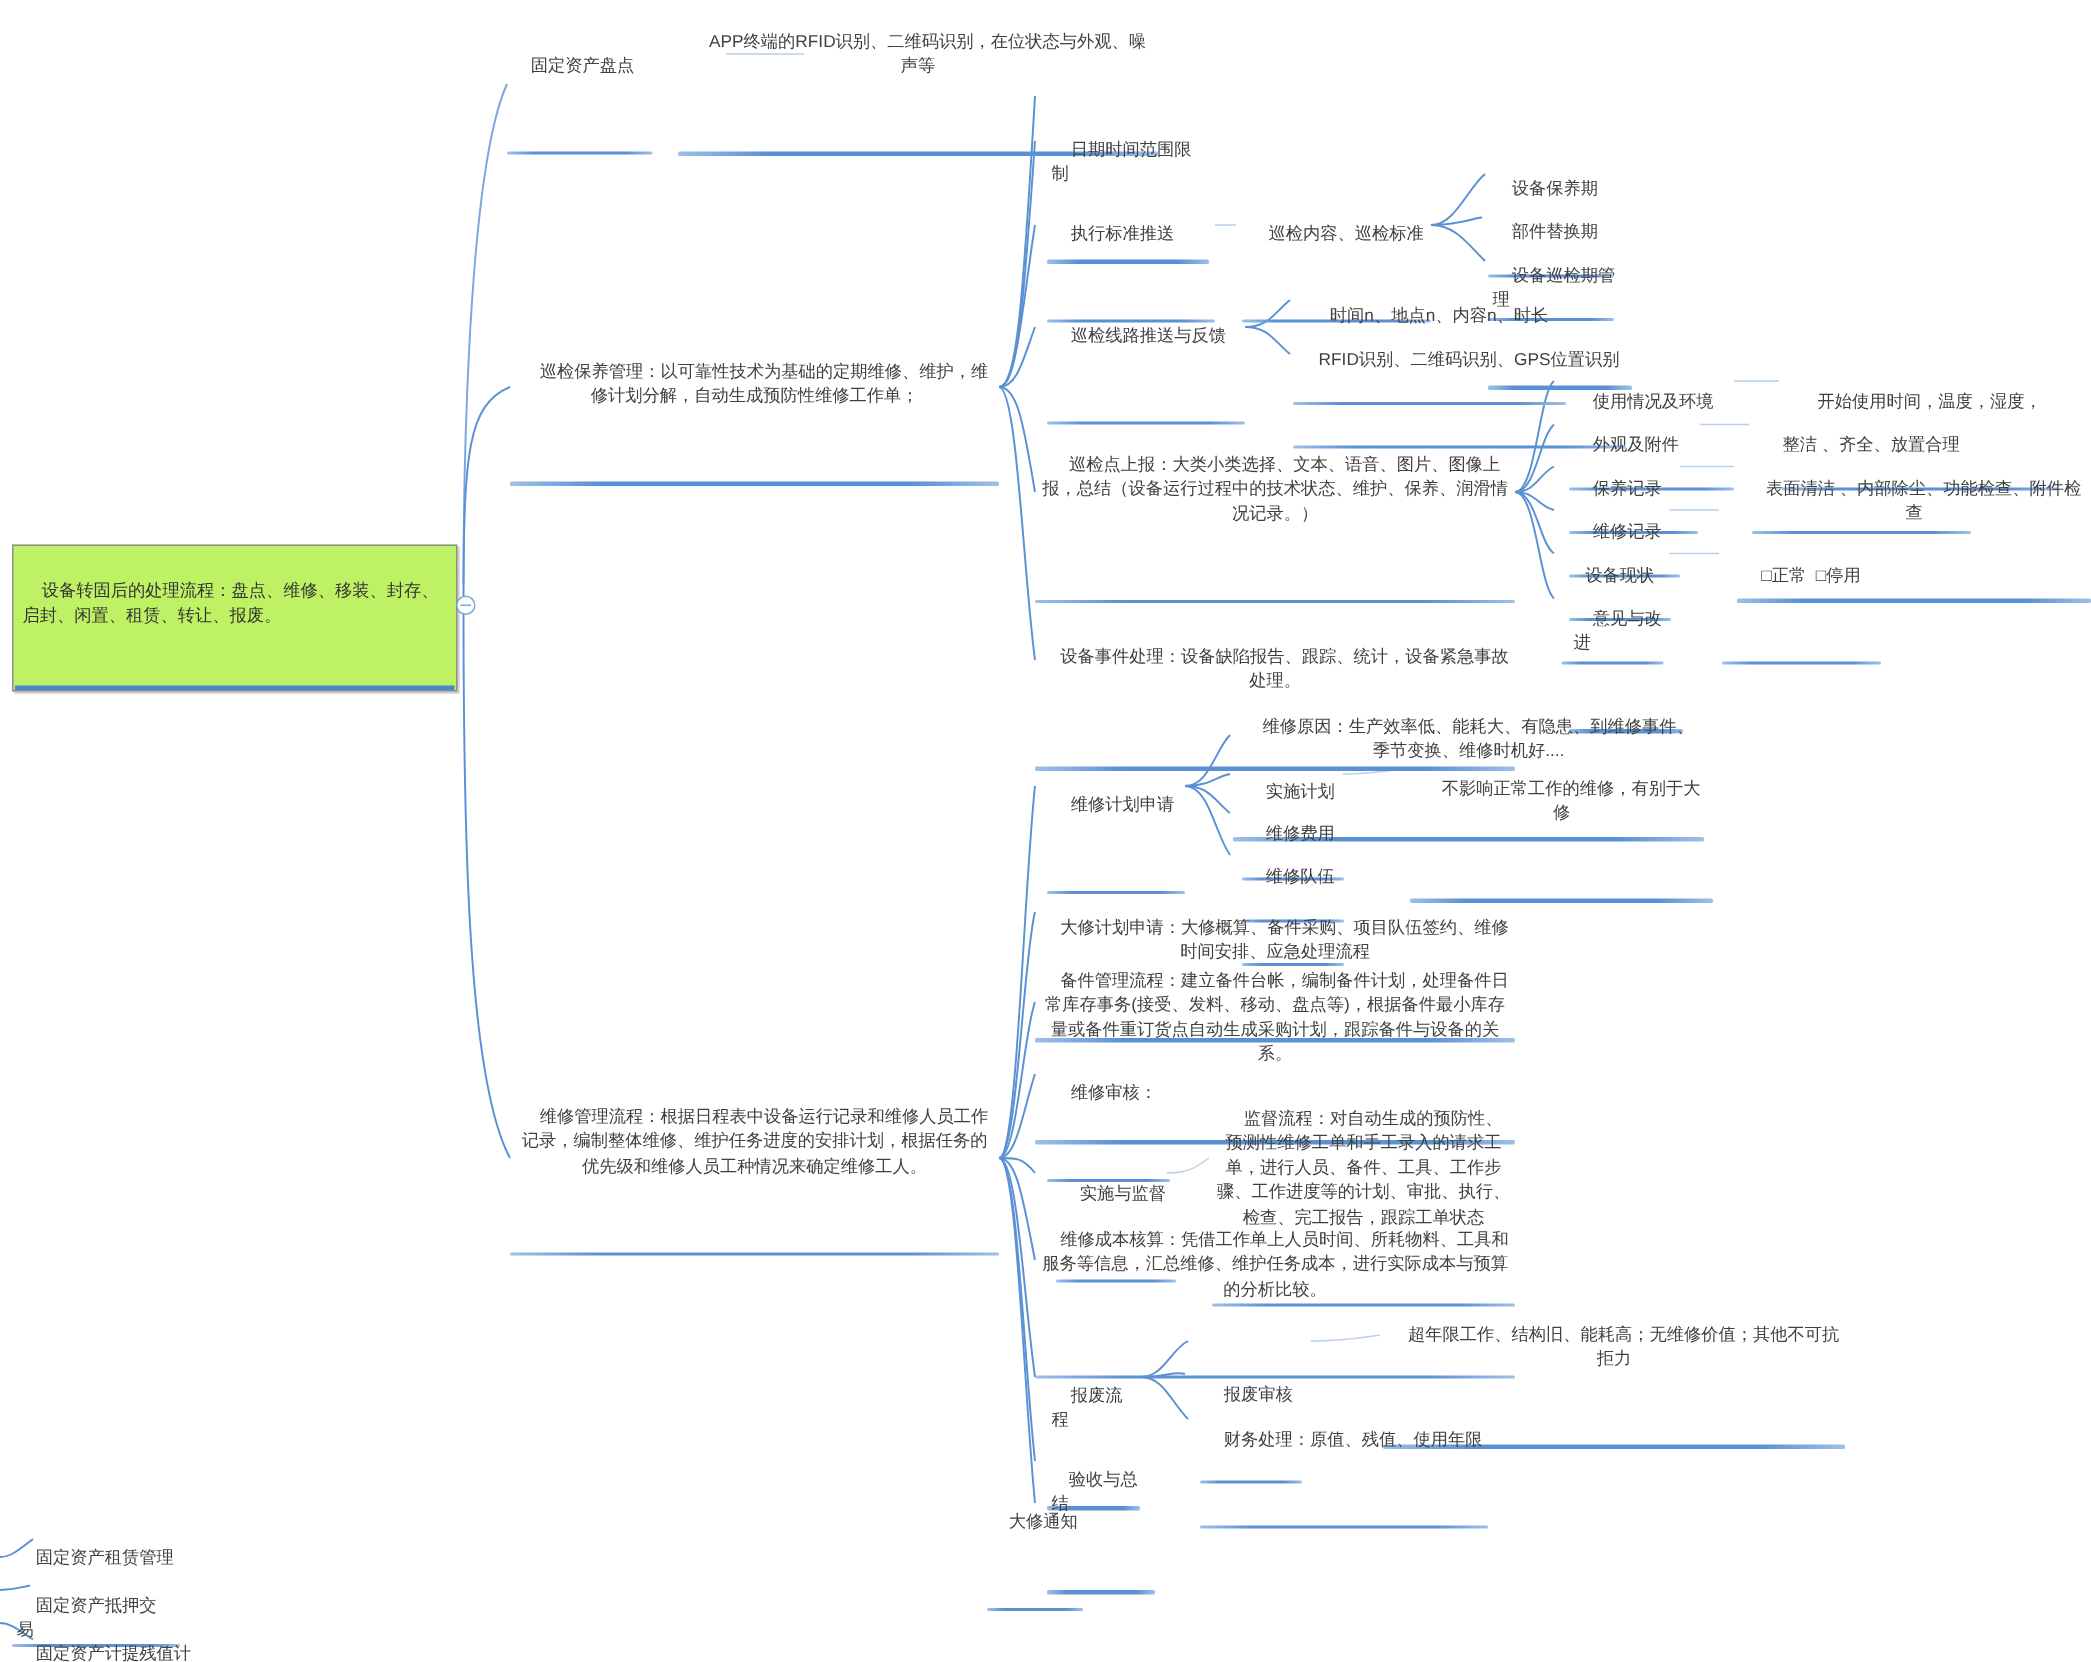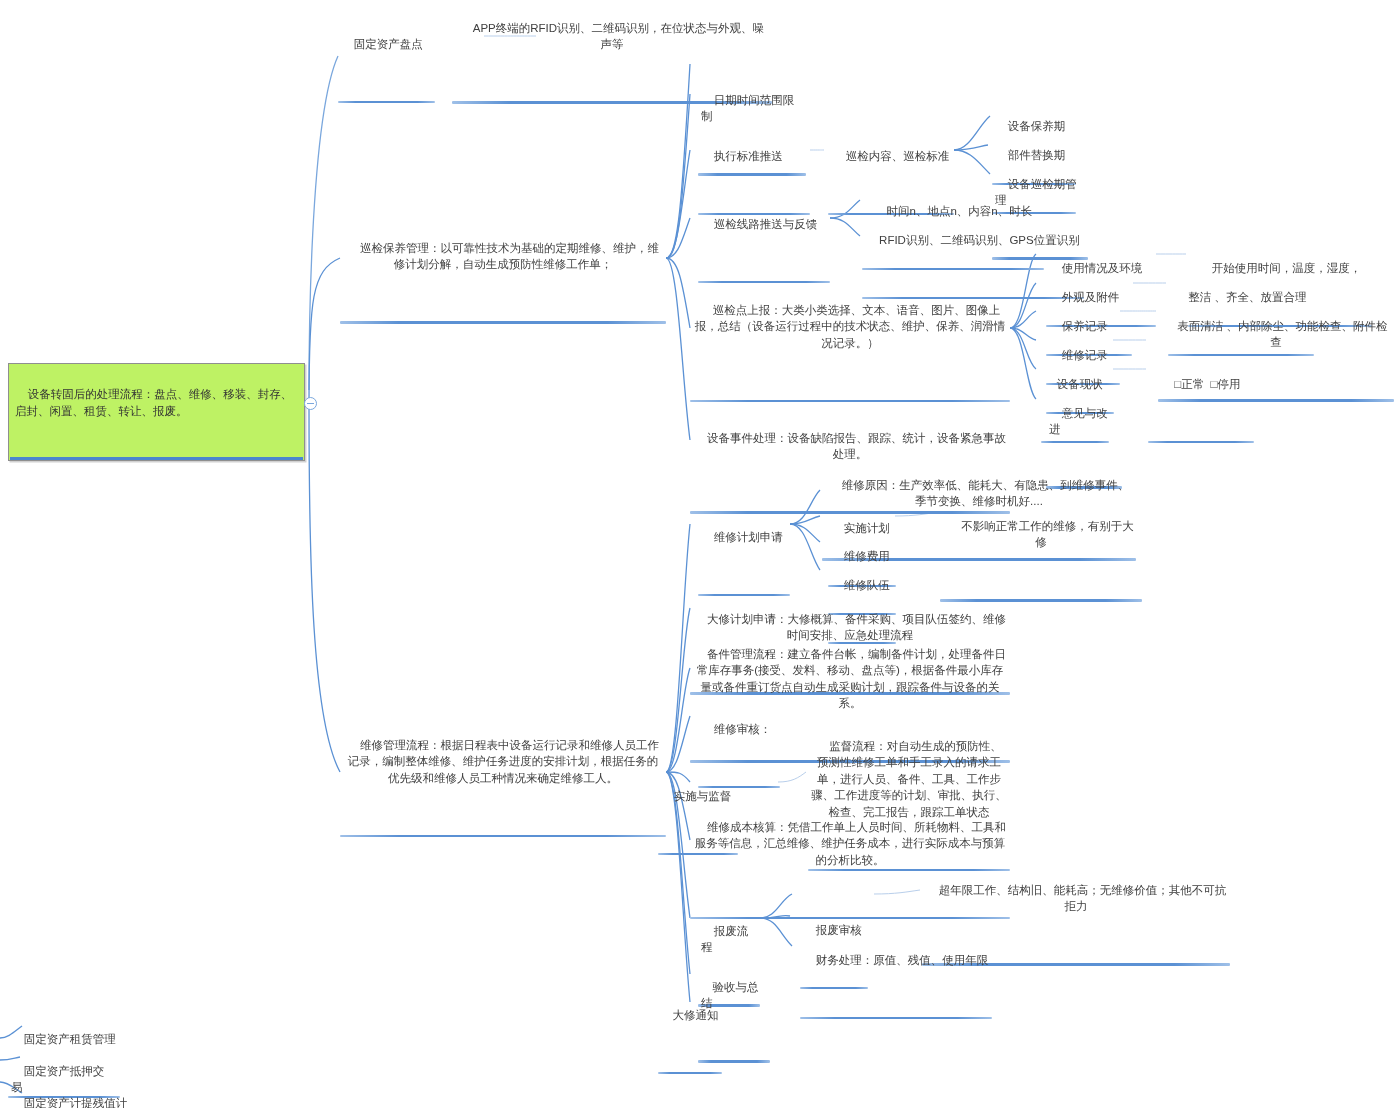--- a/index.html
+++ b/index.html
@@ -285,21 +285,21 @@
   <div class="node" style="left:690px;top:628px;width:320px;">
     <span>备件管理流程：建立备件台帐，编制备件计划，处理备件日常库存事务(接受、发料、移动、盘点等)，根据备件最小库存量或备件重订货点自动生成采购计划，跟踪备件与设备的关系。</span>
     <span class="ul"></span>
   </div>
 
   <div class="node left" style="left:698px;top:703px;width:82px;">
     <span>维修审核：</span>
     <span class="ul"></span>
   </div>
 
-  <div class="node left" style="left:658px;top:770px;width:80px;">
+  <div class="node left" style="left:704px;top:770px;width:80px;">
     <span>实施与监督</span>
     <span class="ul"></span>
   </div>
   <div class="node" style="left:808px;top:720px;width:202px;">
     <span>监督流程：对自动生成的预防性、预测性维修工单和手工录入的请求工单，进行人员、备件、工具、工作步骤、工作进度等的计划、审批、执行、检查、完工报告，跟踪工单状态</span>
     <span class="ul"></span>
   </div>
 
   <div class="node" style="left:690px;top:801px;width:320px;">
     <span>维修成本核算：凭借工作单上人员时间、所耗物料、工具和服务等信息，汇总维修、维护任务成本，进行实际成本与预算的分析比较。</span>

